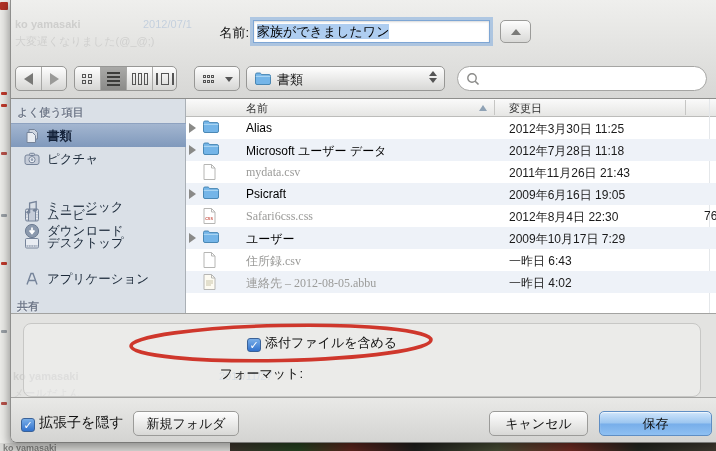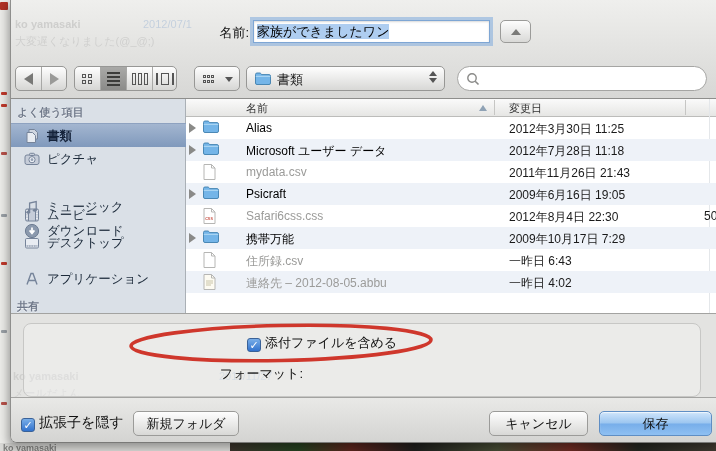--- a/index.html
+++ b/index.html
@@ -71,21 +71,21 @@
   .col-line { position:absolute; left:523px; top:0; width:1px; height:215px; background:#e4e7ea; }
   .rows { position:absolute; left:0; top:18px; width:535px; }
   .frow { position:relative; width:535px; height:22px; font-size:12px; color:#000; }
   .frow.alt { background:#eef2f8; }
   .f-disc { position:absolute; left:3px; top:6px; width:0; height:0;
     border-top:5px solid transparent; border-bottom:5px solid transparent; border-left:7px solid #8a8a88; }
   .f-ic { position:absolute; left:17px; top:3px; width:16px; height:16px; }
   .f-name { position:absolute; left:60px; top:4px; white-space:nowrap; }
   .f-date { position:absolute; left:323px; top:4px; white-space:nowrap; color:#1a1a1a; }
   .f-size { position:absolute; left:518px; top:4px; white-space:nowrap; color:#1a1a1a; }
-  .dim { color:#9b9b99 !important; }
+  .dim { color:#9b9b99 !important;font-family:Liberation Serif, serif; }
 
   
   .options { position:absolute; left:0; top:313px; width:710px; height:84px; background:#e3e3e1; border-top:1px solid #a3a3a1; }
   .acc-box { position:absolute; left:12px; top:9px; width:678px; height:74px; background:rgba(250,250,250,.35);
     border:1px solid #c7c7c5; border-radius:8px; }
   .chk { display:inline-block; width:14px; height:14px; border-radius:3px;
     background:linear-gradient(#79aee8,#3272cd); border:1px solid #3a6298; color:#fff;
     font-size:11px; font-weight:bold; line-height:13px; text-align:center; }
   .opt-chk-row { position:absolute; left:236px; top:20px; height:16px; }
   .opt-chk-lb { font-size:13px; color:#111; margin-left:4px; vertical-align:2px; }
@@ -333,29 +333,29 @@
             <span class="f-date">2009年6月16日 19:05</span>
           </div>
           <div class="frow">
             <span class="f-ic"><svg width="13" height="16" viewBox="0 0 13 16">
                 <path d="M1 .5 h7.5 L12 4 v11.5 H1 Z" fill="#fff" stroke="#b6b6b4"></path>
                 <path d="M8.5 .5 V4 H12" fill="none" stroke="#b6b6b4"></path>
                 <text x="2.2" y="12" font-size="5.2" fill="#c0392b" font-family="sans-serif">css</text>
               </svg></span>
             <span class="f-name dim">Safari6css.css</span>
             <span class="f-date">2012年8月4日 22:30</span>
-            <span class="f-size">50</span>
+            <span class="f-size">76</span>
           </div>
           <div class="frow alt">
             <span class="f-disc"></span>
             <span class="f-ic"><svg width="16" height="13" viewBox="0 0 16 13">
                 <path d="M.5 2.5 Q.5 1 2 1 h3.2 l1.6 1.6 H14 q1.5 0 1.5 1.5 V11 q0 1.5 -1.5 1.5 H2 Q.5 12.5 .5 11 Z" fill="#74b5e8" stroke="#3e7fae" stroke-width=".9"></path>
                 <path d="M.8 4.4 h14.4" stroke="#a8d4f2" stroke-width="1.2"></path>
               </svg></span>
-            <span class="f-name">携帯万能</span>
+            <span class="f-name">ユーザー</span>
             <span class="f-date">2009年10月17日 7:29</span>
           </div>
           <div class="frow">
             <span class="f-ic"><svg width="13" height="16" viewBox="0 0 13 16">
                 <path d="M1 .5 h7.5 L12 4 v11.5 H1 Z" fill="#fff" stroke="#b6b6b4"></path>
                 <path d="M8.5 .5 V4 H12" fill="none" stroke="#b6b6b4"></path>
               </svg></span>
             <span class="f-name dim">住所録.csv</span>
             <span class="f-date">一昨日 6:43</span>
           </div>

